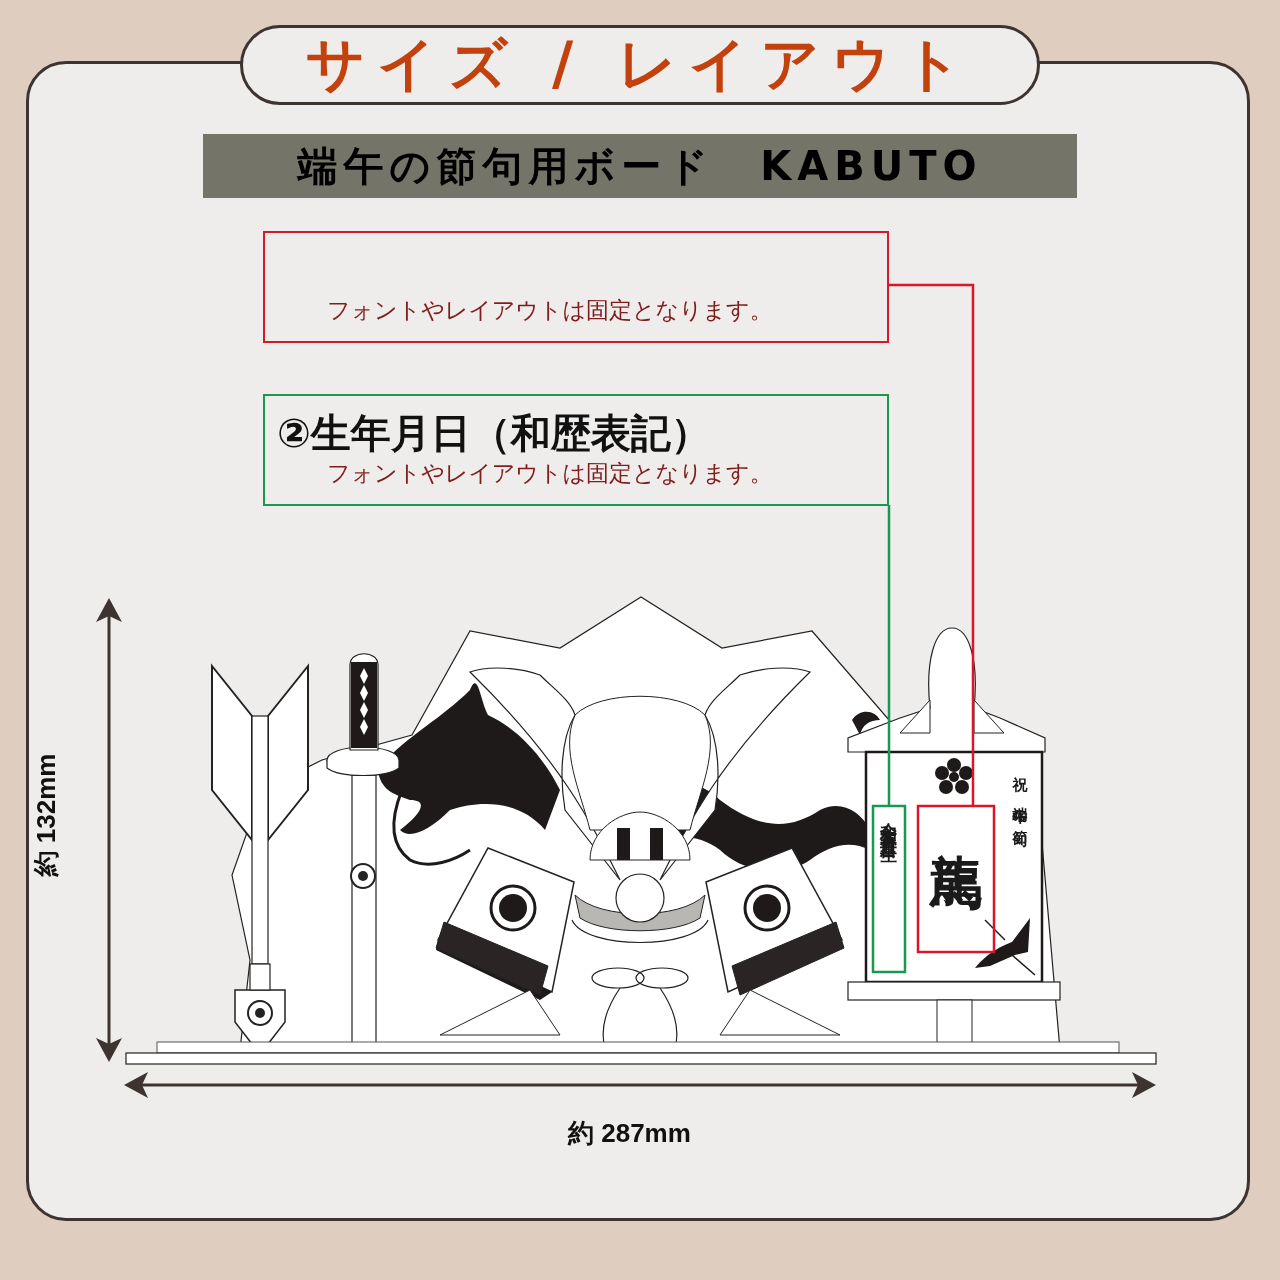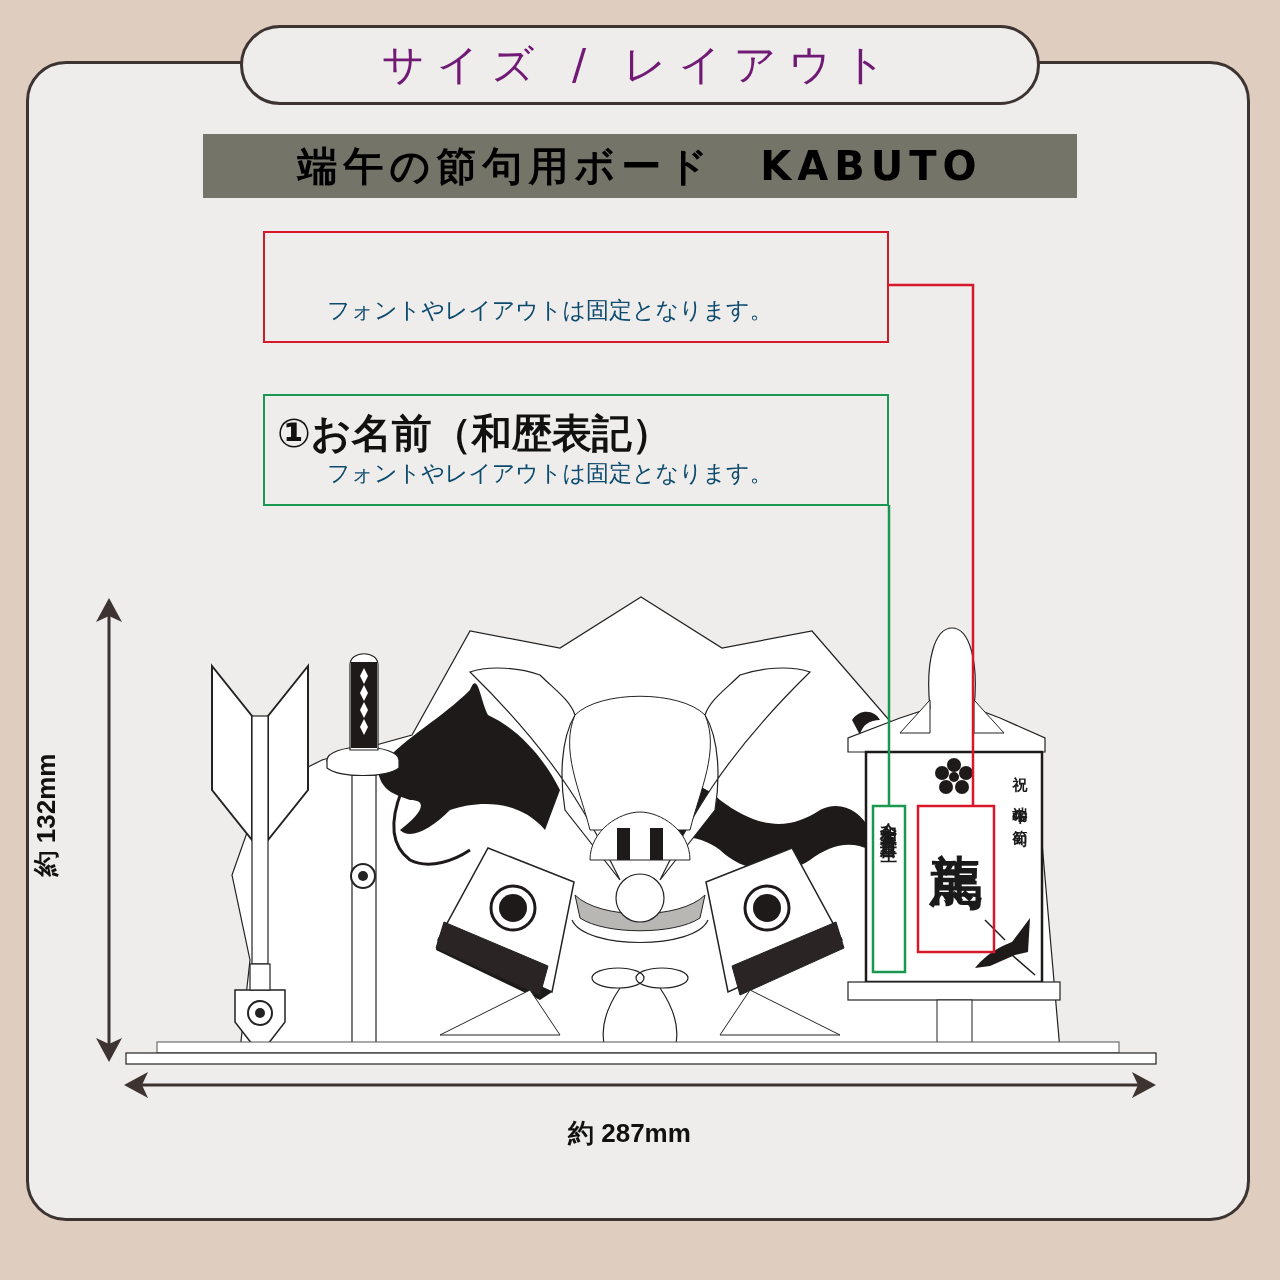--- a/index.html
+++ b/index.html
@@ -1,26 +1,26 @@
 <!DOCTYPE html>
 <html><head>
 <meta charset="utf-8">
 <style>
   html, body { margin:0; padding:0; }
   body { width:1280px; height:1280px; background:#dfcdbf; position:relative; overflow:hidden; font-family:"DejaVu Sans", sans-serif; }
   .card { position:absolute; left:26px; top:61px; width:1224px; height:1160px; background:#eeedeb; border:3px solid #3d3432; border-radius:40px; box-sizing:border-box; }
   .pill { position:absolute; left:240px; top:25px; width:800px; height:80px; background:#eeedeb; border:3px solid #3d3432; border-radius:40px; box-sizing:border-box; display:flex; align-items:center; justify-content:center; }
-  .pill span { font-size:42px; font-weight:normal; color:#701a75; letter-spacing:12px; font-family:"DejaVu Sans", sans-serif; }
+  .pill span { font-size:58px; font-weight:bold; color:#c2410c; letter-spacing:12px; font-family:"DejaVu Sans", sans-serif; }
   .subtitle { position:absolute; left:203px; top:134px; width:874px; height:64px; background:#757468; display:flex; align-items:center; justify-content:center; }
   .subtitle span { color:#000000; font-size:40px; font-weight:bold; letter-spacing:6px; font-family:"DejaVu Sans", sans-serif; }
   .box { position:absolute; left:263px; width:626px; box-sizing:border-box; border:2.5px solid; background:transparent; }
   .box.red { top:231px; height:112px; border-color:#d7182a; }
   .box.green { top:394px; height:112px; border-color:#1a9850; }
   .box .title { position:absolute; left:12px; top:10px; font-size:40px; font-weight:bold; color:#111; font-family:"DejaVu Sans", sans-serif; white-space:nowrap; }
-  .box .note { position:absolute; left:62px; top:62px; font-size:23px; color:#0c4a6e; font-family:"DejaVu Sans", sans-serif; white-space:nowrap; }
+  .box .note { position:absolute; left:62px; top:62px; font-size:23px; color:#7f1d1d; font-family:"DejaVu Sans", sans-serif; white-space:nowrap; }
   svg.illus { position:absolute; left:0; top:0; }
   .dim-h { position:absolute; left:568px; top:1116px; font-size:26px; font-weight:bold; color:#111; font-family:"Liberation Sans", sans-serif;text-align:center; }
   .dim-v { position:absolute; left:46px; top:815px; font-size:26px; font-weight:bold; color:#111; transform:translate(-50%,-50%) rotate(-90deg); transform-origin:center; white-space:nowrap; font-family:"Liberation Sans", sans-serif; }
   .plate-name { position:absolute; left:922px; top:812px; width:70px; writing-mode:vertical-rl; font-size:52px; font-weight:bold; color:#1a1a1a; font-family:"DejaVu Serif", serif; line-height:70px; letter-spacing:8px; text-align:center; }
   .plate-date { position:absolute; left:874px; top:808px; width:30px; writing-mode:vertical-rl; font-size:17px; font-weight:bold; color:#1a1a1a; font-family:"DejaVu Serif", serif; line-height:30px; letter-spacing:3px; }
   .plate-iwai { position:absolute; left:1008px; top:765px; width:24px; writing-mode:vertical-rl; font-size:15px; font-weight:bold; color:#1a1a1a; font-family:"DejaVu Serif", serif; line-height:24px; }
   .plate-event { position:absolute; left:1008px; top:795px; width:24px; writing-mode:vertical-rl; font-size:15px; font-weight:bold; color:#1a1a1a; font-family:"DejaVu Serif", serif; line-height:24px; letter-spacing:2px; }
 </style>
 </head>
 <body>
@@ -33,21 +33,21 @@
 
 <div class="subtitle">
   <span>端午の節句用ボード　KABUTO</span>
 </div>
 
 <div class="box red">
   <div class="note">フォントやレイアウトは固定となります。</div>
 </div>
 
 <div class="box green">
-  <div class="title">①お名前（和歴表記）</div>
+  <div class="title">②生年月日（和歴表記）</div>
   <div class="note">フォントやレイアウトは固定となります。</div>
 </div>
 
 <svg class="illus" width="1280" height="1280" viewBox="0 0 1280 1280">
 
   <polygon points="240,1050 250,960 232,875 262,790 322,760 412,735 470,631 560,648 641,597 722,648 812,631 902,735 960,770 1040,820 1060,1050" fill="#ffffff" stroke="#222" stroke-width="1.2"></polygon>
 
   <g fill="#1e1a19">
     <path d="M378,770 C400,740 440,720 470,690 C478,670 480,700 488,715 C520,730 545,760 560,790 L545,830 C520,800 480,800 450,810 C430,830 410,840 400,830 C420,815 430,800 410,800 C395,795 380,790 378,770 Z"></path>
     <path d="M600,800 C640,780 690,770 720,800 C760,830 790,830 820,810 C840,800 860,810 870,830 L870,850 C850,840 830,845 810,860 C780,880 740,870 720,850 C700,835 670,830 640,850 Z"></path>

